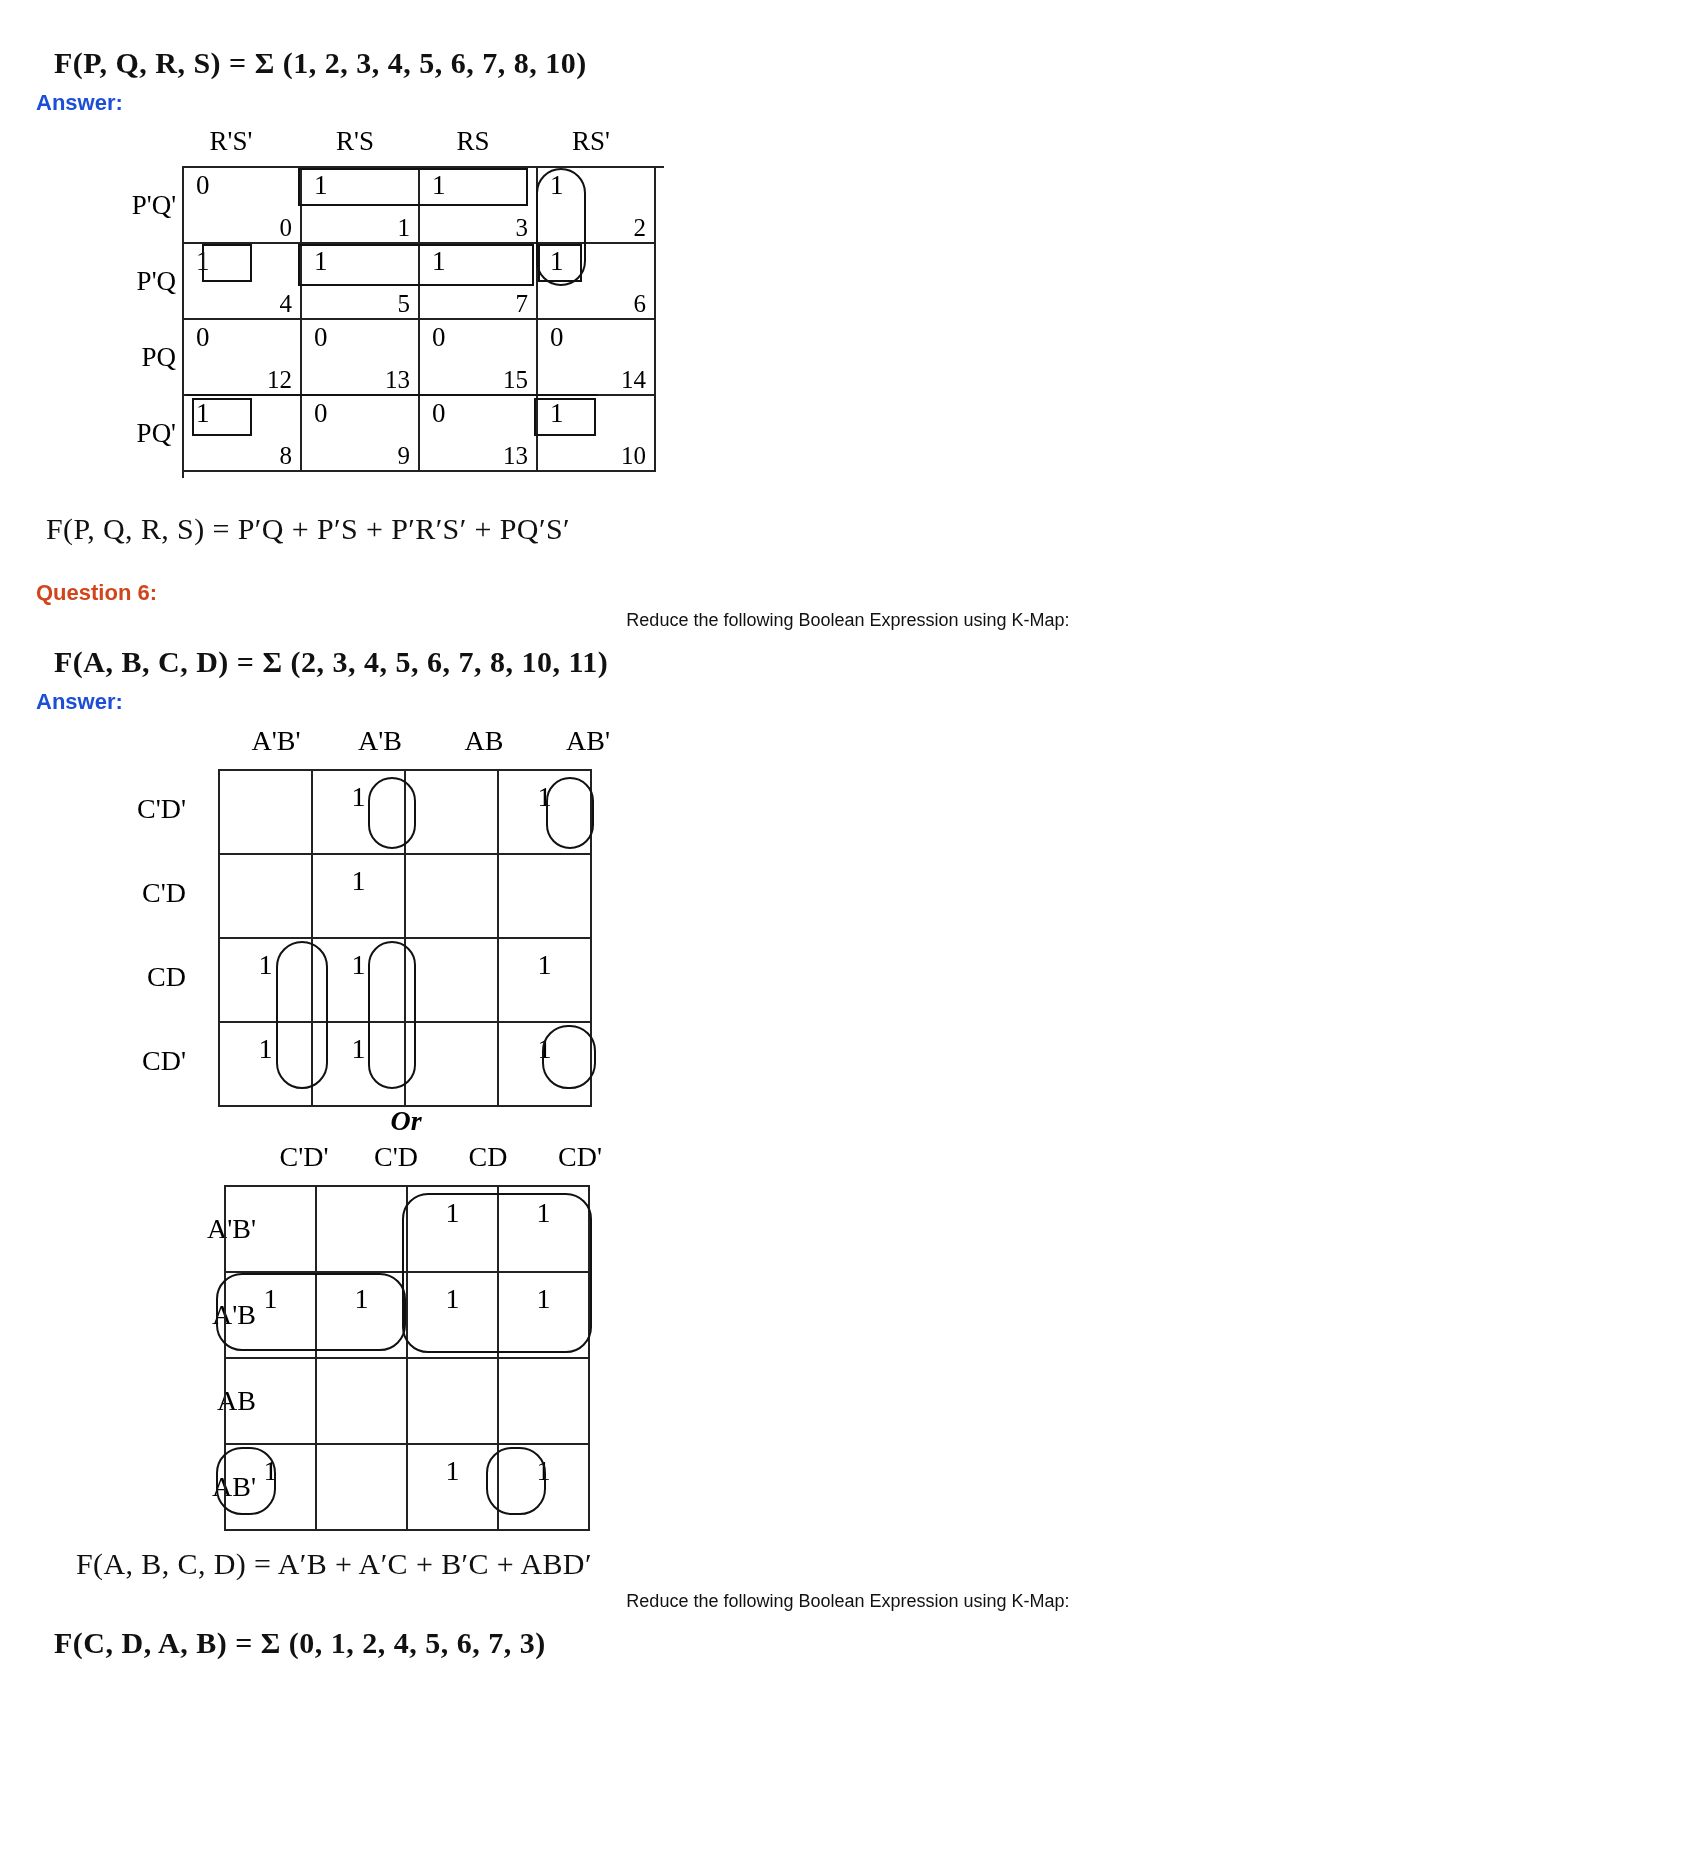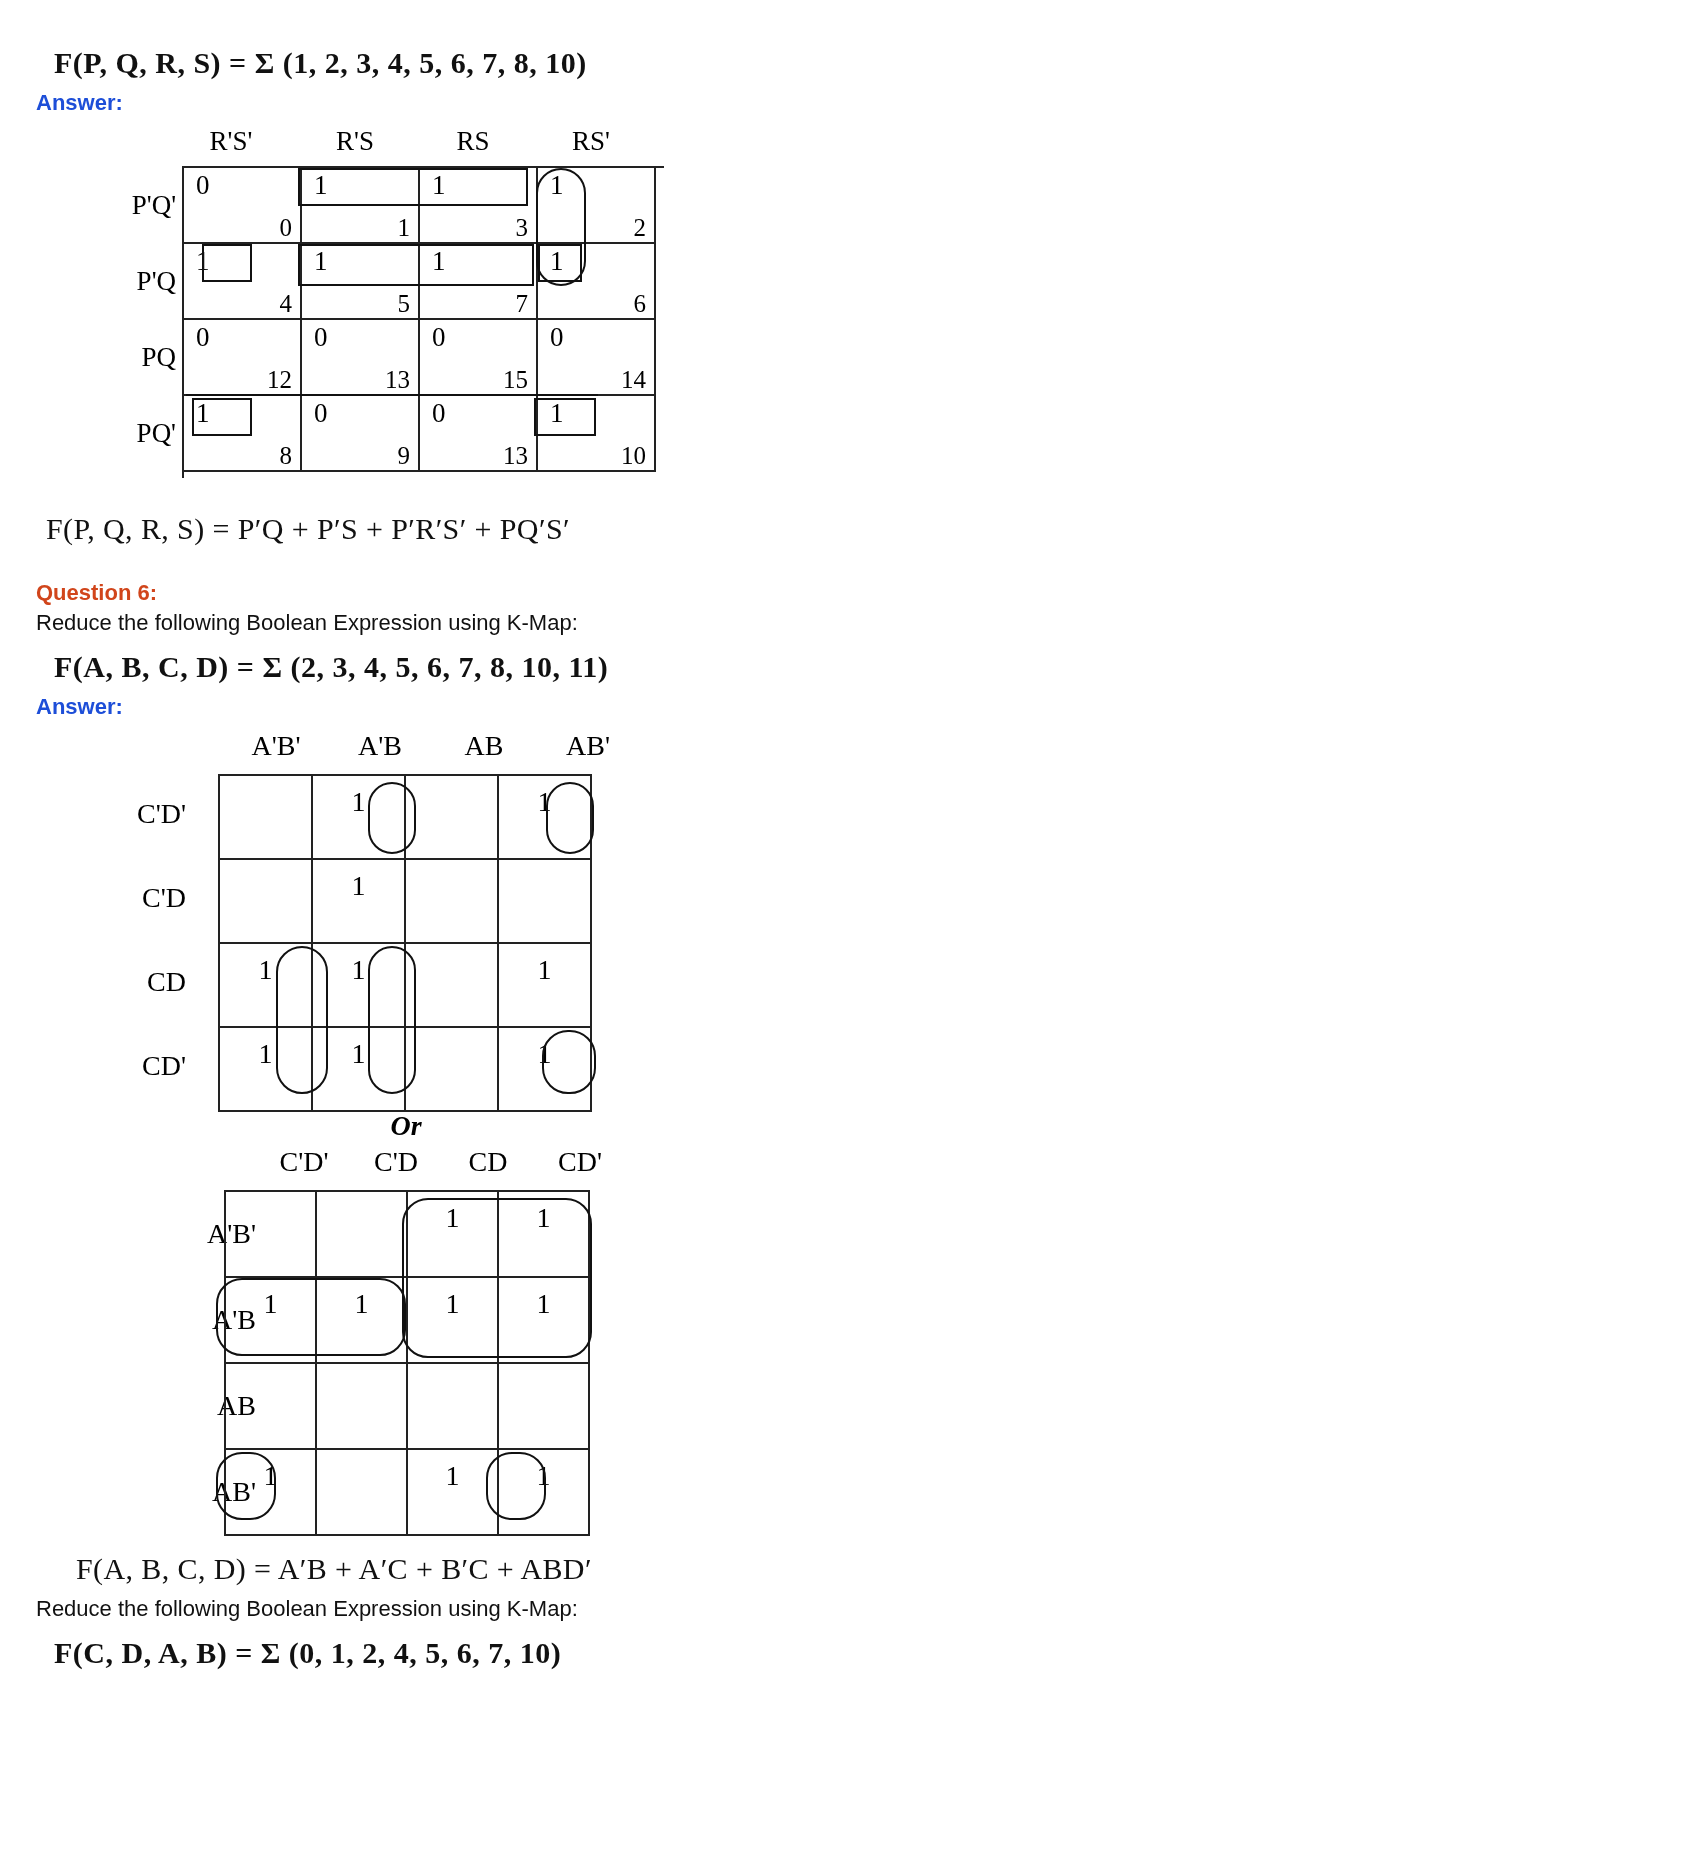--- a/index.html
+++ b/index.html
@@ -39,23 +39,24 @@
     font-size: 22px;
     margin: 8px 0 10px 0;
   }
   .qtitle {
     color: #d1451b;
     font-weight: bold;
     font-size: 22px;
     margin: 34px 0 4px 0;
   }
   .qtext {
-    font-size: 22px;
+    font-size: 18px;
     margin: 0 0 4px 0;
     color: #111;
+    text-align: center;
   }
   .or-label {
     font-family: "Liberation Serif", serif;
     font-style: italic;
     font-weight: bold;
     font-size: 28px;
     text-align: center;
     width: 420px;
     margin: 0 0 2px 160px;
   }
@@ -402,15 +403,15 @@
 
     <div class="box1 round" style="left:216px;top:52px;width:190px;height:160px;"></div>
     <div class="box1 round" style="left:30px;top:132px;width:190px;height:78px;"></div>
     <div class="box1 round" style="left:30px;top:306px;width:60px;height:68px;"></div>
     <div class="box1 round" style="left:300px;top:306px;width:60px;height:68px;"></div>
   </div>
 
   <div class="expr-normal" style="margin-left:40px;">F(A, B, C, D) = A′B + A′C + B′C + ABD′</div>
 
   <div class="qtext">Reduce the following Boolean Expression using K-Map:</div>
-  <div class="expr">F(C, D, A, B) = Σ (0, 1, 2, 4, 5, 6, 7, 10)</div>
+  <div class="expr">F(C, D, A, B) = Σ (0, 1, 2, 4, 5, 6, 7, 3)</div>
 
 </div>
 
 </body></html>

